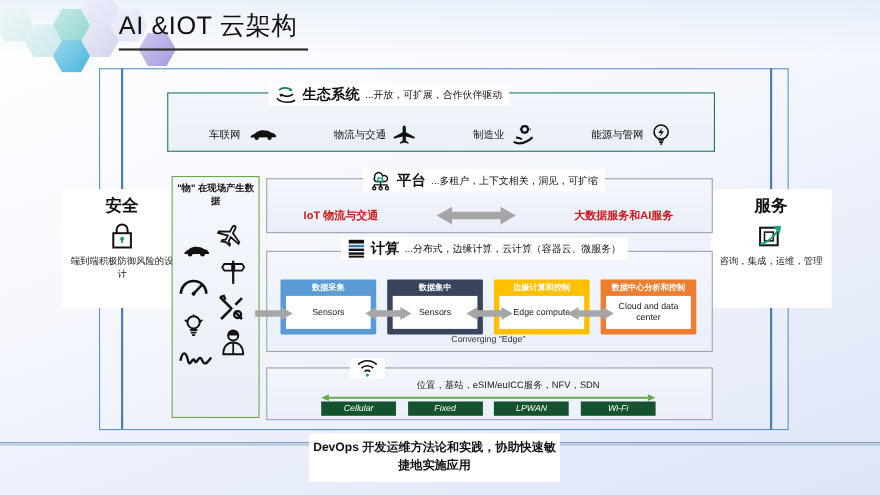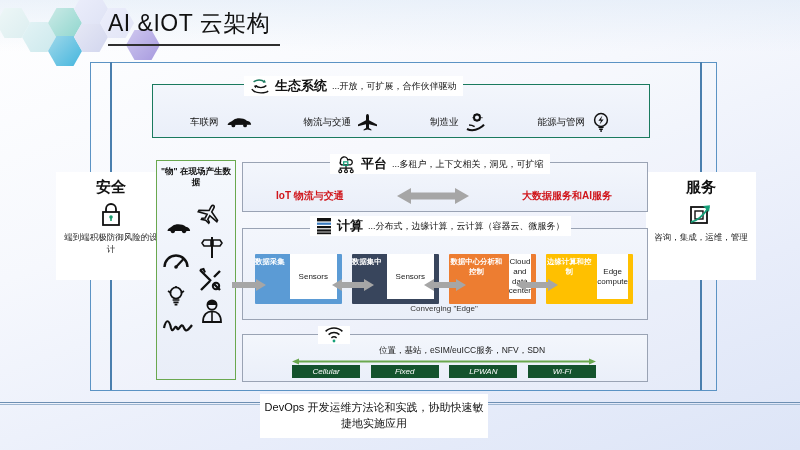--- a/index.html
+++ b/index.html
@@ -71,44 +71,44 @@
   .plat-lbl{left:330px;top:154px;}
   .plat-row{position:absolute;left:242px;top:184px;width:404px;height:24px;
     display:flex;align-items:center;justify-content:space-between;padding:0 34px;box-sizing:border-box;}
   .plat-row b{font-size:10px;color:#d0161c;}
 
   
   .comp{left:242px;top:228px;width:404px;height:90px;border:1px solid #9aa3b4;}
   .comp-lbl{left:310px;top:216px;}
   .comp-row{position:absolute;left:255px;top:254px;width:378px;height:50px;
     display:flex;align-items:stretch;justify-content:space-between;}
-  .cbox{width:87px;display:flex;flex-direction:row;border-radius:1px;}
+  .cbox{width:87px;display:flex;flex-direction:column;border-radius:1px;}
   .cbox .ch{font-size:7.4px;font-weight:bold;color:#fff;text-align:center;padding:3px 0 2px;}
   .cbox .cb{flex:1;margin:0 5px 5px;background:#fff;border:0;display:flex;
     align-items:center;justify-content:center;text-align:center;font-size:8px;color:#222;line-height:1.2;}
   .c-blue{background:#5b9bd5;}.c-navy{background:#38455c;}
   .c-yellow{background:#ffc000;}.c-orange{background:#ed7d31;}
   .converge{position:absolute;left:242px;top:304px;width:404px;text-align:center;
     font-size:8px;color:#333;}
 
   
   .conn{left:242px;top:334px;width:404px;height:46px;border:1px solid #9aa3b4;}
   .conn-lbl{left:318px;top:326px;}
   .conn-txt{position:absolute;left:242px;top:345px;width:440px;text-align:center;
     font-size:8.5px;color:#222;}
   .conn-arrow{position:absolute;left:292px;top:358px;width:304px;height:7px;}
   .conn-row{position:absolute;left:292px;top:365px;width:304px;
     display:flex;justify-content:space-between;}
   .conn-box{width:68px;height:13px;background:#14532d;color:#fff;font-size:8px;
     display:flex;align-items:center;justify-content:center;font-style:italic;}
 
   
-  .devops{position:absolute;left:260px;top:394px;width:228px;height:44px;background:#fff;
+  .devops{position:absolute;left:281px;top:394px;width:228px;height:44px;background:#fff;
     display:flex;align-items:center;justify-content:center;text-align:center;
-    font-size:11px;font-weight:normal;color:#111;line-height:1.45;}
+    font-size:11px;font-weight:bold;color:#111;line-height:1.45;}
   .botline{position:absolute;left:0;top:402px;width:800px;height:1.4px;background:#6d8fb3;}
   .botline2{position:absolute;left:0;top:404px;width:800px;height:1px;background:#9db6d1;}
 
   
   .ga{fill:#a6a6a6;}
   svg{display:block;overflow:visible;}
 </style>
 </head>
 <body>
 
@@ -319,27 +319,27 @@
 </div>
 <div class="comp-row">
   <div class="cbox c-blue">
     <div class="ch">数据采集</div>
     <div class="cb">Sensors</div>
   </div>
   <div class="cbox c-navy">
     <div class="ch">数据集中</div>
     <div class="cb">Sensors</div>
   </div>
+  <div class="cbox c-yellow">
+    <div class="ch">边缘计算和控制</div>
+    <div class="cb">Edge compute</div>
+  </div>
   <div class="cbox c-orange">
     <div class="ch">数据中心分析和控制</div>
     <div class="cb">Cloud and data center</div>
-  </div>
-  <div class="cbox c-yellow">
-    <div class="ch">边缘计算和控制</div>
-    <div class="cb">Edge compute</div>
   </div>
 </div>
 
 <div style="position:absolute;left:232px;top:279px">
   <svg width="34" height="12" viewBox="0 0 34 12">
       <path class="ga" d="M0 3 H24 V0 L34 6 L24 12 V9 H0 Z"></path>
     </svg>
 </div>
 <div style="position:absolute;left:332px;top:279px">
   <svg width="42" height="12" viewBox="0 0 42 12">

